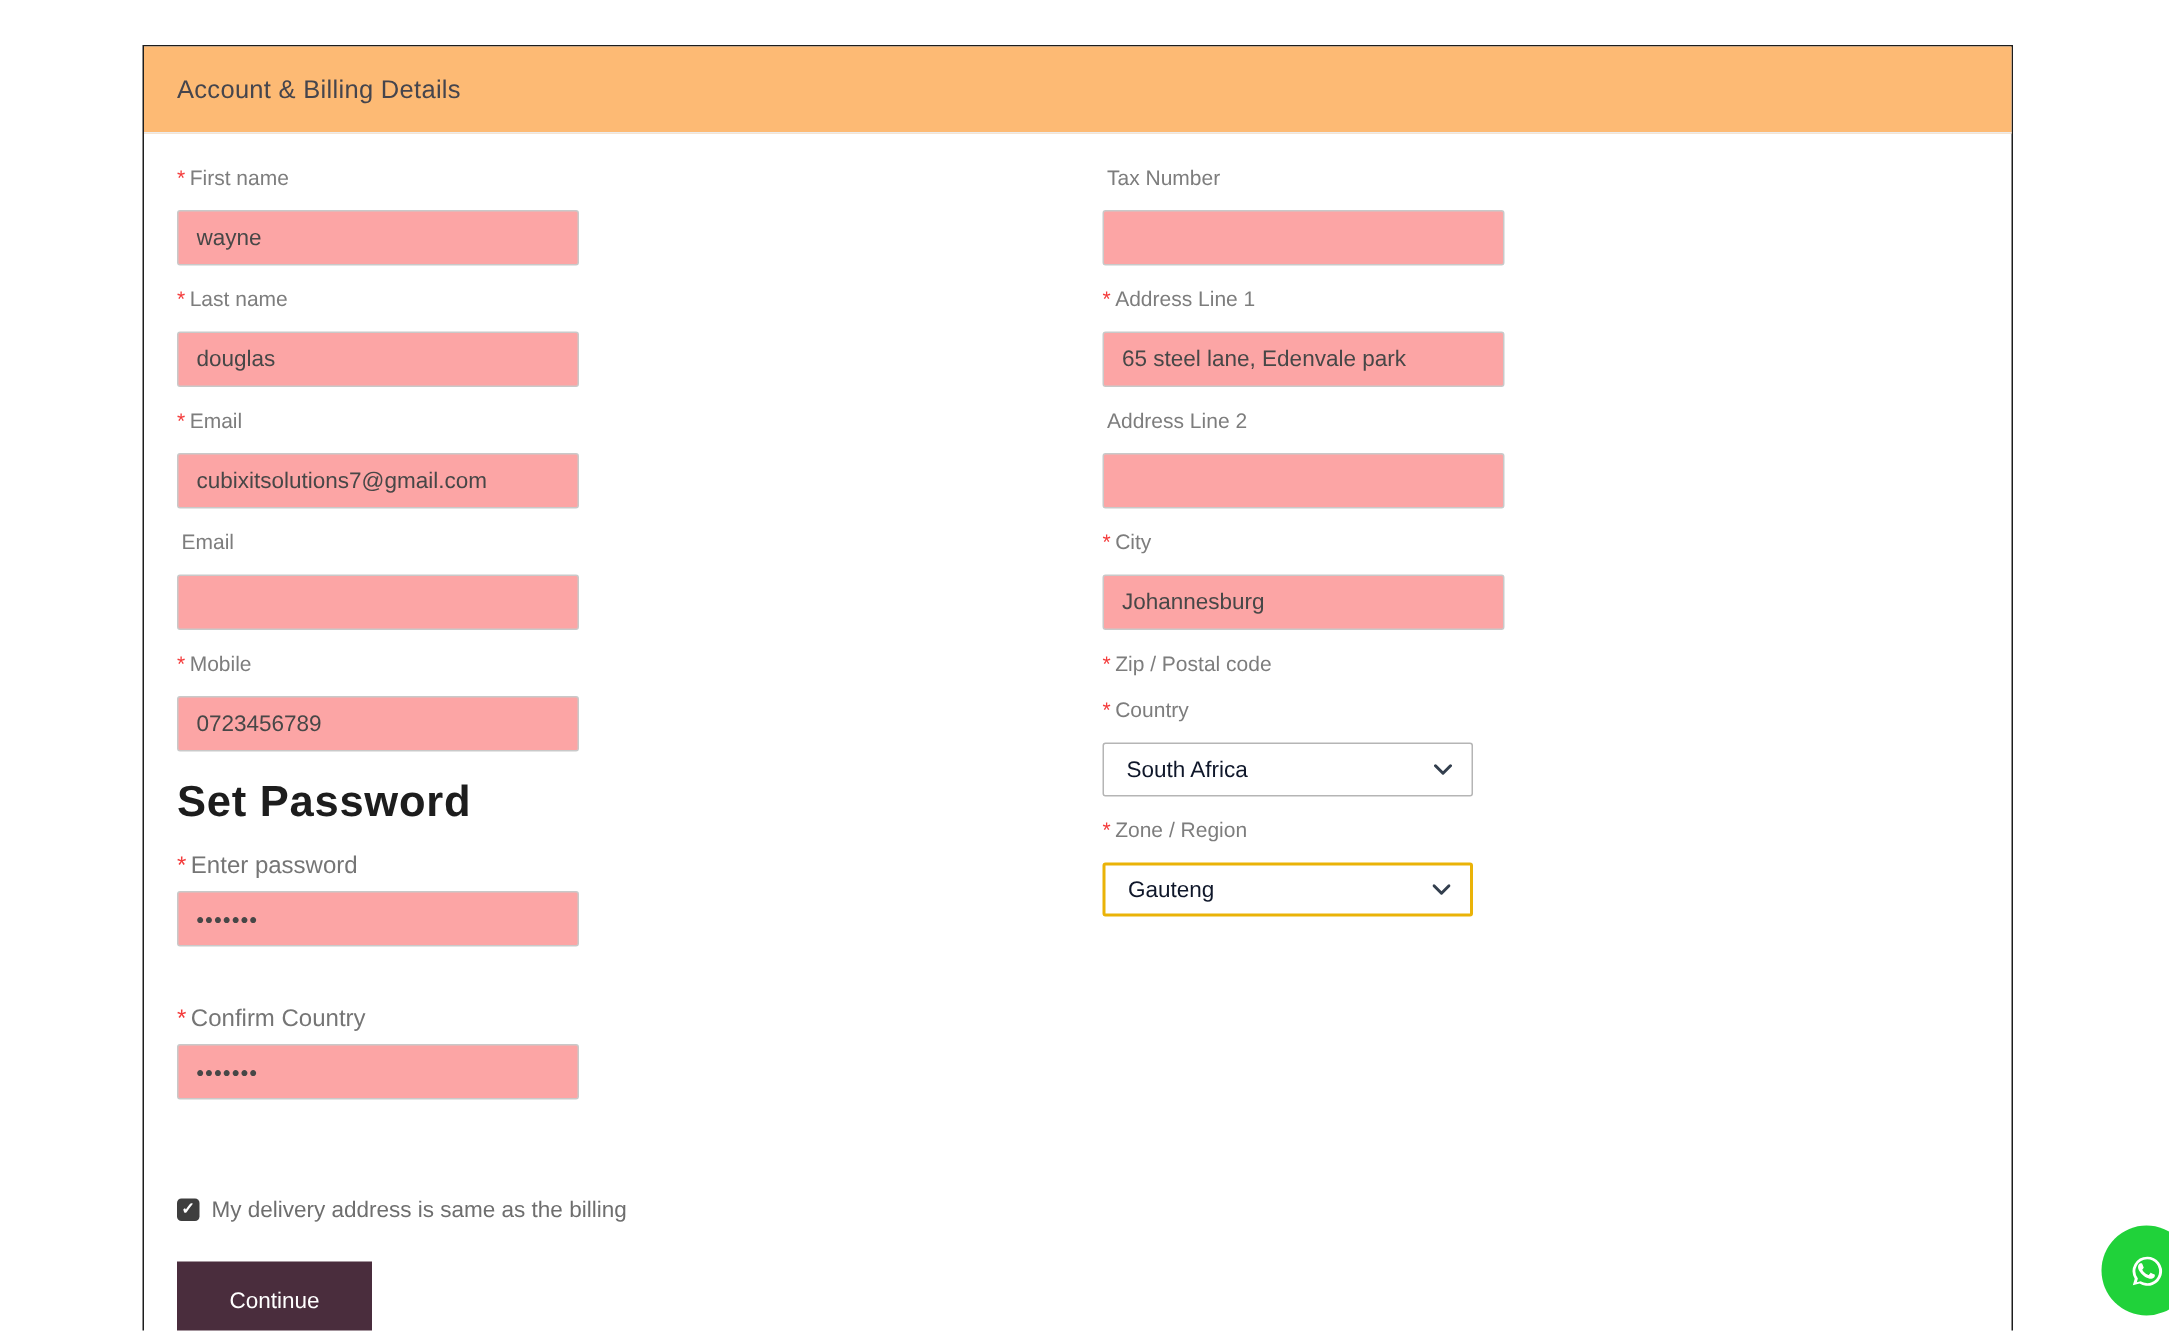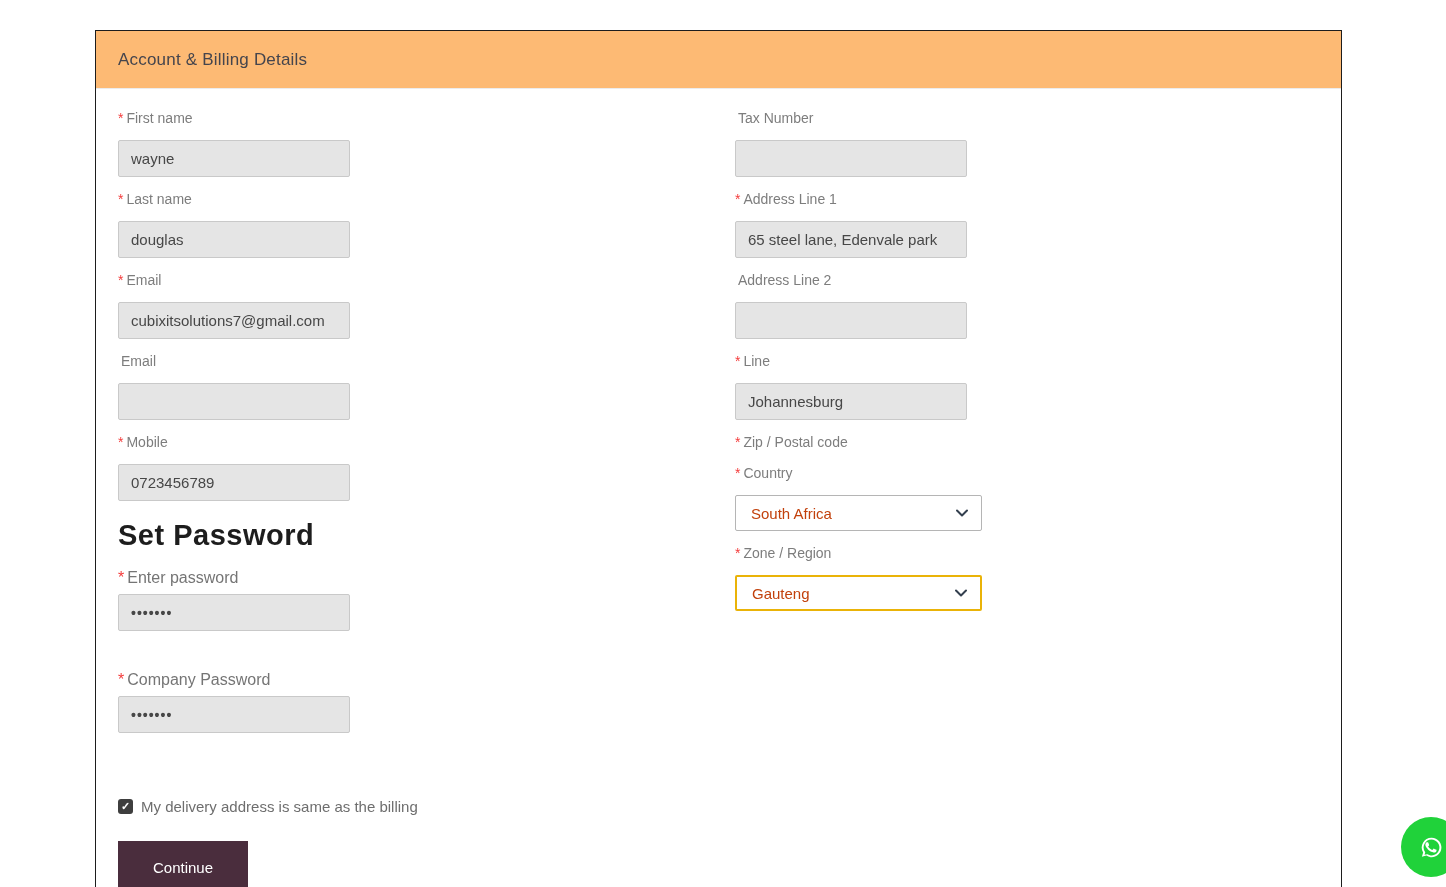--- a/index.html
+++ b/index.html
@@ -13,33 +13,33 @@
   .card-title { font-size:17px; color:#45454d; letter-spacing:0.2px; }
 
   .card-body { padding:20px 22px 0 22px; }
   .columns { display:flex;justify-content:flex-end; }
   .col-left { flex:0 0 617px; }
   .col-right { flex:1; }
 
   .field { margin-bottom:13px; }
   .flabel { display:block; font-size:14px; line-height:18px; color:#7d7d7d; margin-bottom:13px; }
   .req { color:#f43b3b; margin-right:3px; }
-  .tinput { width:232px; height:37px; border:1px solid #c9c9c9; border-radius:2px;
-            padding:0 12px; font-size:15px; color:#474747; background:#e5e5e5;
+  .tinput { width:268px; height:37px; border:1px solid #c9c9c9; border-radius:2px;
+            padding:0 12px; font-size:15px; color:#474747; background:#fca5a5;
             font-family:inherit; outline:none; }
 
   .pw-heading { font-size:29px; line-height:33px; font-weight:700; color:#1d1d1d;
                 margin:18px 0 16px 0; letter-spacing:0.5px; }
   .pw-field .flabel { font-size:16px; line-height:20px; color:#757575; margin-bottom:6px; }
   .pw-field .tinput { font-weight:700; letter-spacing:1px; font-size:14px; }
   .pw-field.confirm { margin-top:39px; }
 
   .select { width:247px; height:36px; border:1px solid #b5b5b5; border-radius:2px;
             background:#fff; display:flex; align-items:center; justify-content:space-between;
-            padding:0 13px 0 15px; font-size:15px; color:#c2410c; cursor:pointer; }
+            padding:0 13px 0 15px; font-size:15px; color:#0f172a; cursor:pointer; }
   .select.focused { border:2px solid #eab308; }
   .chev { flex:0 0 auto; }
 
   .checkbox-row { margin-top:52px; display:flex; align-items:center; }
   .checkbox { width:15px; height:15px; background:#3e3e3e; border-radius:3px;
               display:flex; align-items:center; justify-content:center; cursor:pointer; }
   .check { color:#ffffff; font-size:11px; font-weight:700; line-height:1; }
   .cb-label { margin-left:8px; font-size:15px; color:#6e6e6e; }
 
   .continue { margin-top:26px; width:130px; height:53px; background:#4a2d3d; color:#ffffff;
@@ -82,40 +82,40 @@
           <input class="tinput" type="text" value="0723456789" style="">
         </div>
 
         <h2 class="pw-heading">Set Password</h2>
 
         <div class="field pw-field">
           <label class="flabel"><span class="req">*</span><span>Enter password</span></label>
           <input class="tinput" type="text" value="•••••••" style="">
         </div>
         <div class="field pw-field confirm">
-          <label class="flabel"><span class="req">*</span><span>Company Password</span></label>
+          <label class="flabel"><span class="req">*</span><span>Confirm Country</span></label>
           <input class="tinput" type="text" value="•••••••" style="">
         </div>
       </div>
 
       <div class="col-right">
         <div class="field">
           <label class="flabel"><span class="req"></span><span>Tax Number</span></label>
           <input class="tinput" type="text" value="" style="">
         </div>
         <div class="field">
           <label class="flabel"><span class="req">*</span><span>Address Line 1</span></label>
           <input class="tinput" type="text" value="65 steel lane, Edenvale park" style="">
         </div>
         <div class="field">
           <label class="flabel"><span class="req"></span><span>Address Line 2</span></label>
           <input class="tinput" type="text" value="" style="">
         </div>
         <div class="field">
-          <label class="flabel"><span class="req">*</span><span>Line</span></label>
+          <label class="flabel"><span class="req">*</span><span>City</span></label>
           <input class="tinput" type="text" value="Johannesburg" style="">
         </div>
         <div class="field">
           <label class="flabel"><span class="req">*</span><span>Zip / Postal code</span></label>
         </div>
 
         <div class="field">
           <label class="flabel"><span class="req">*</span><span>Country</span></label>
           <div class="select">
             <span>South Africa</span>

